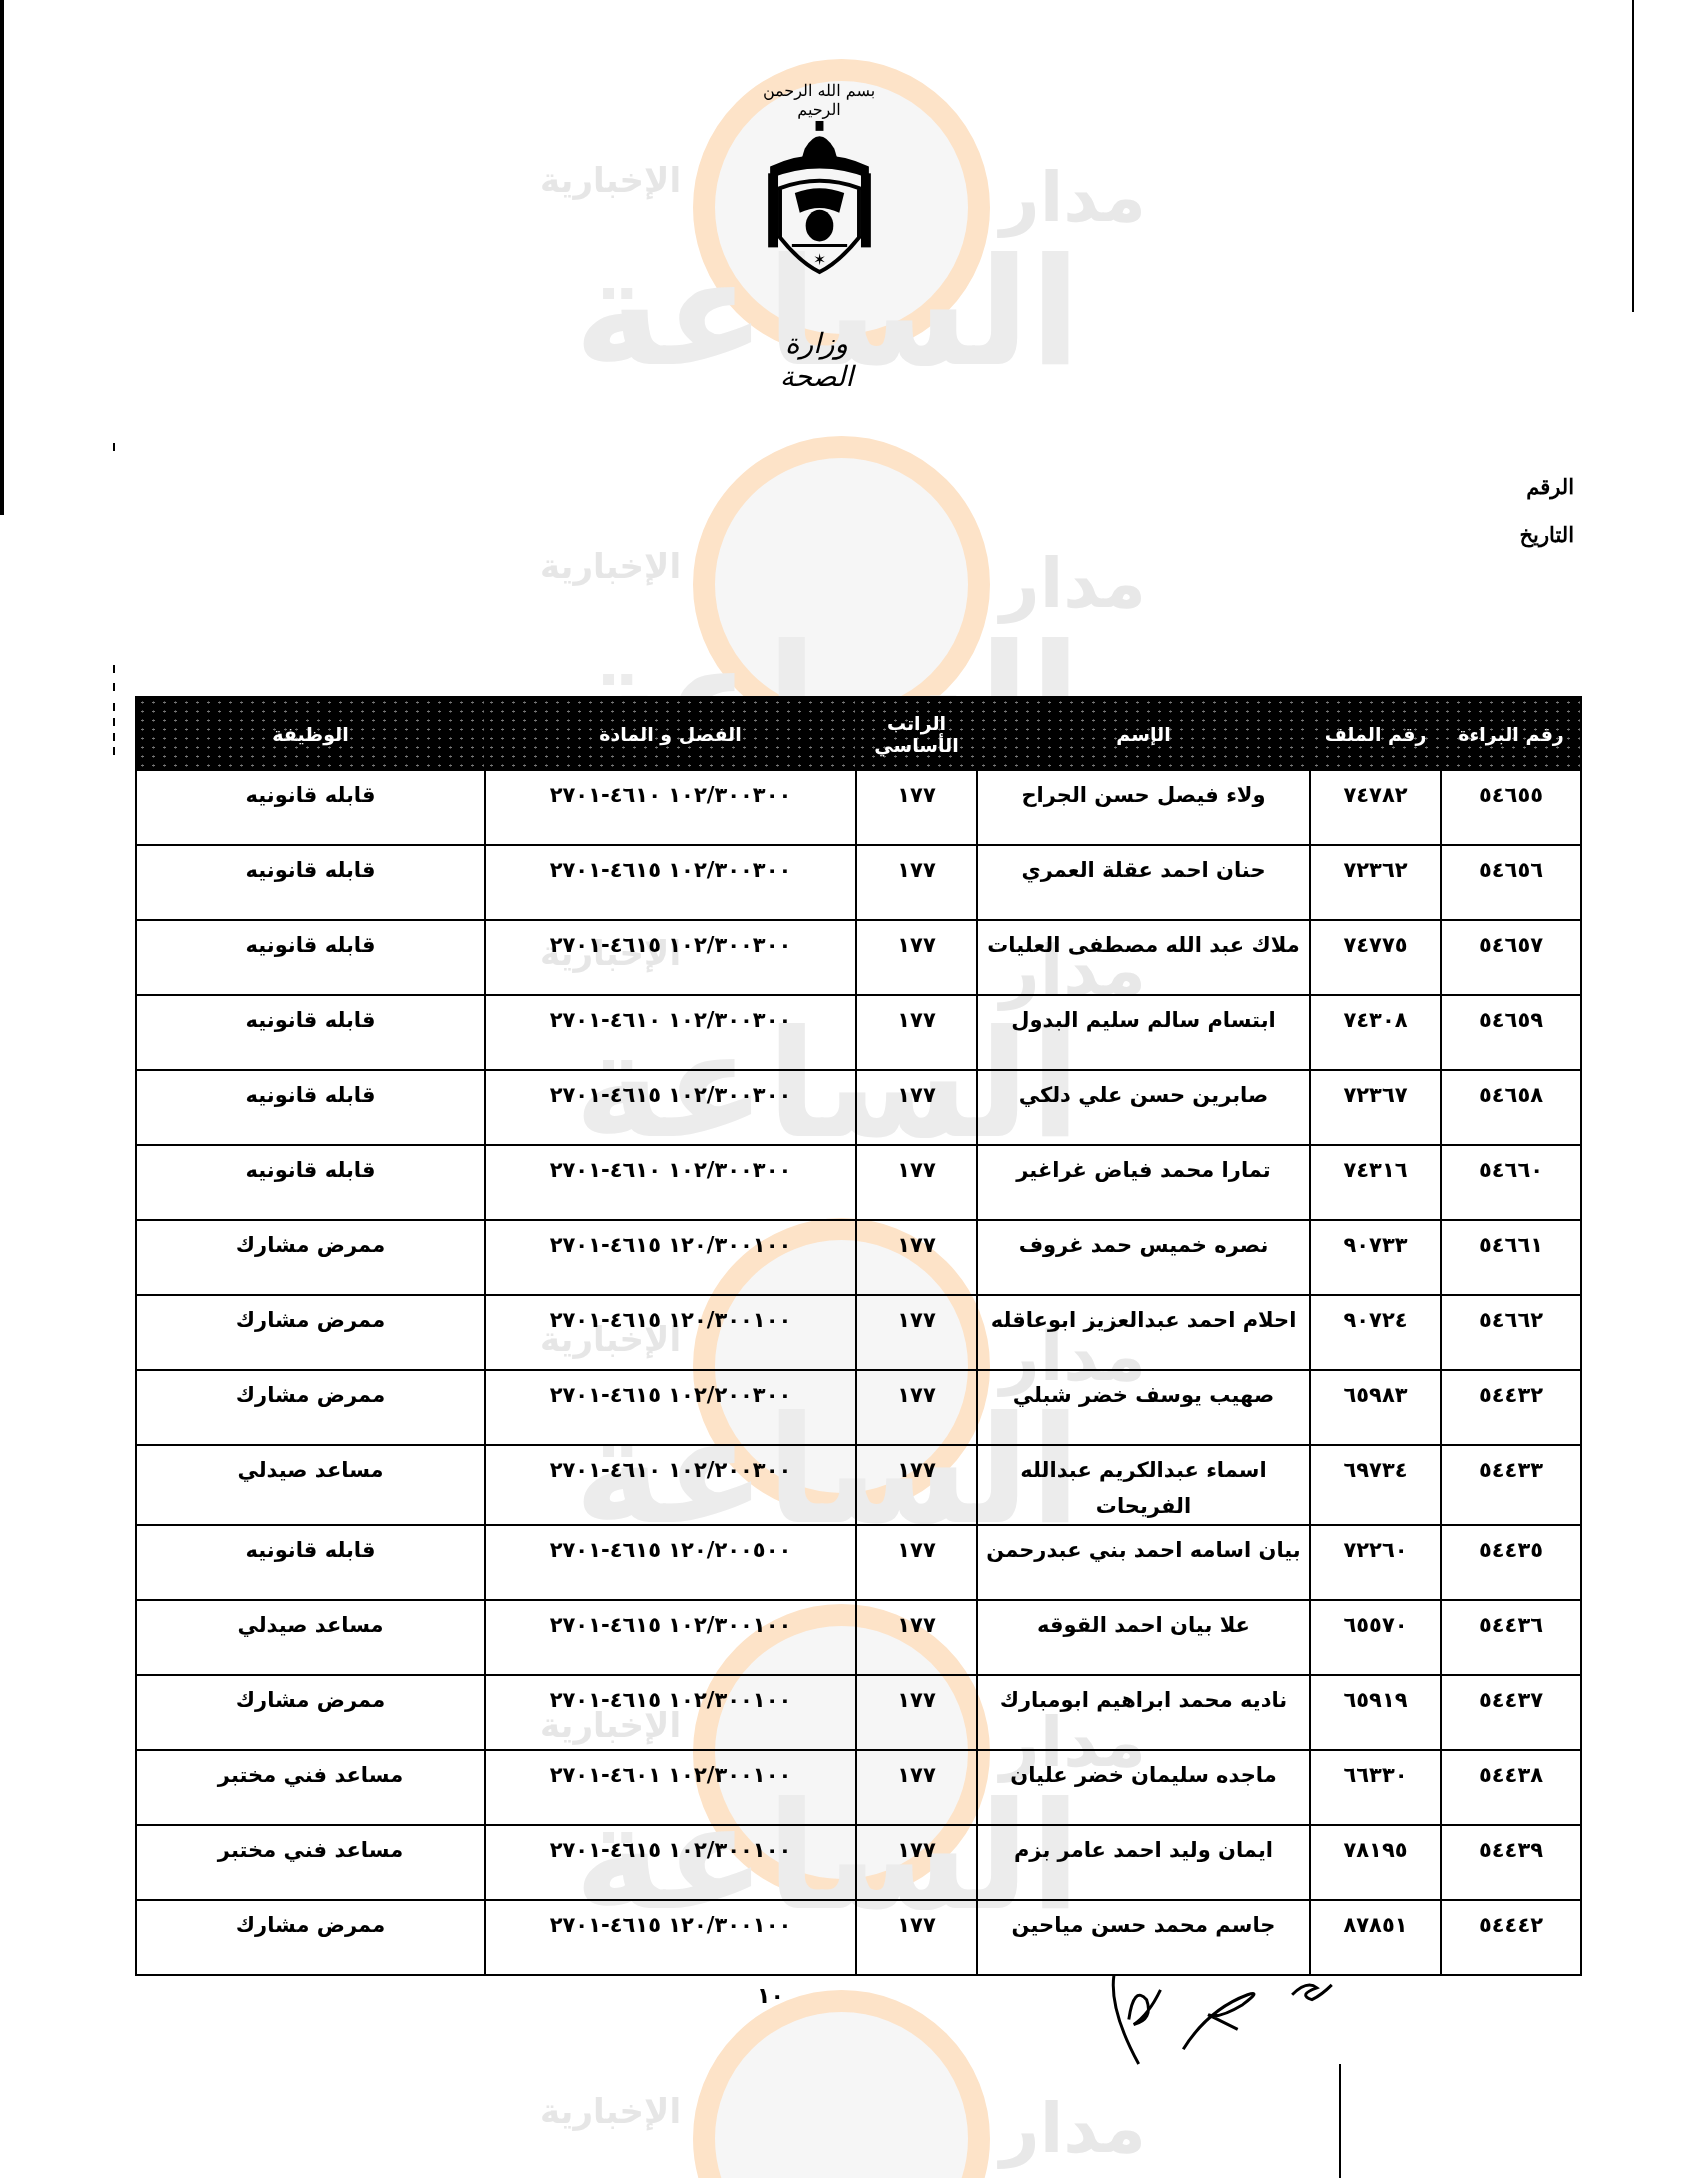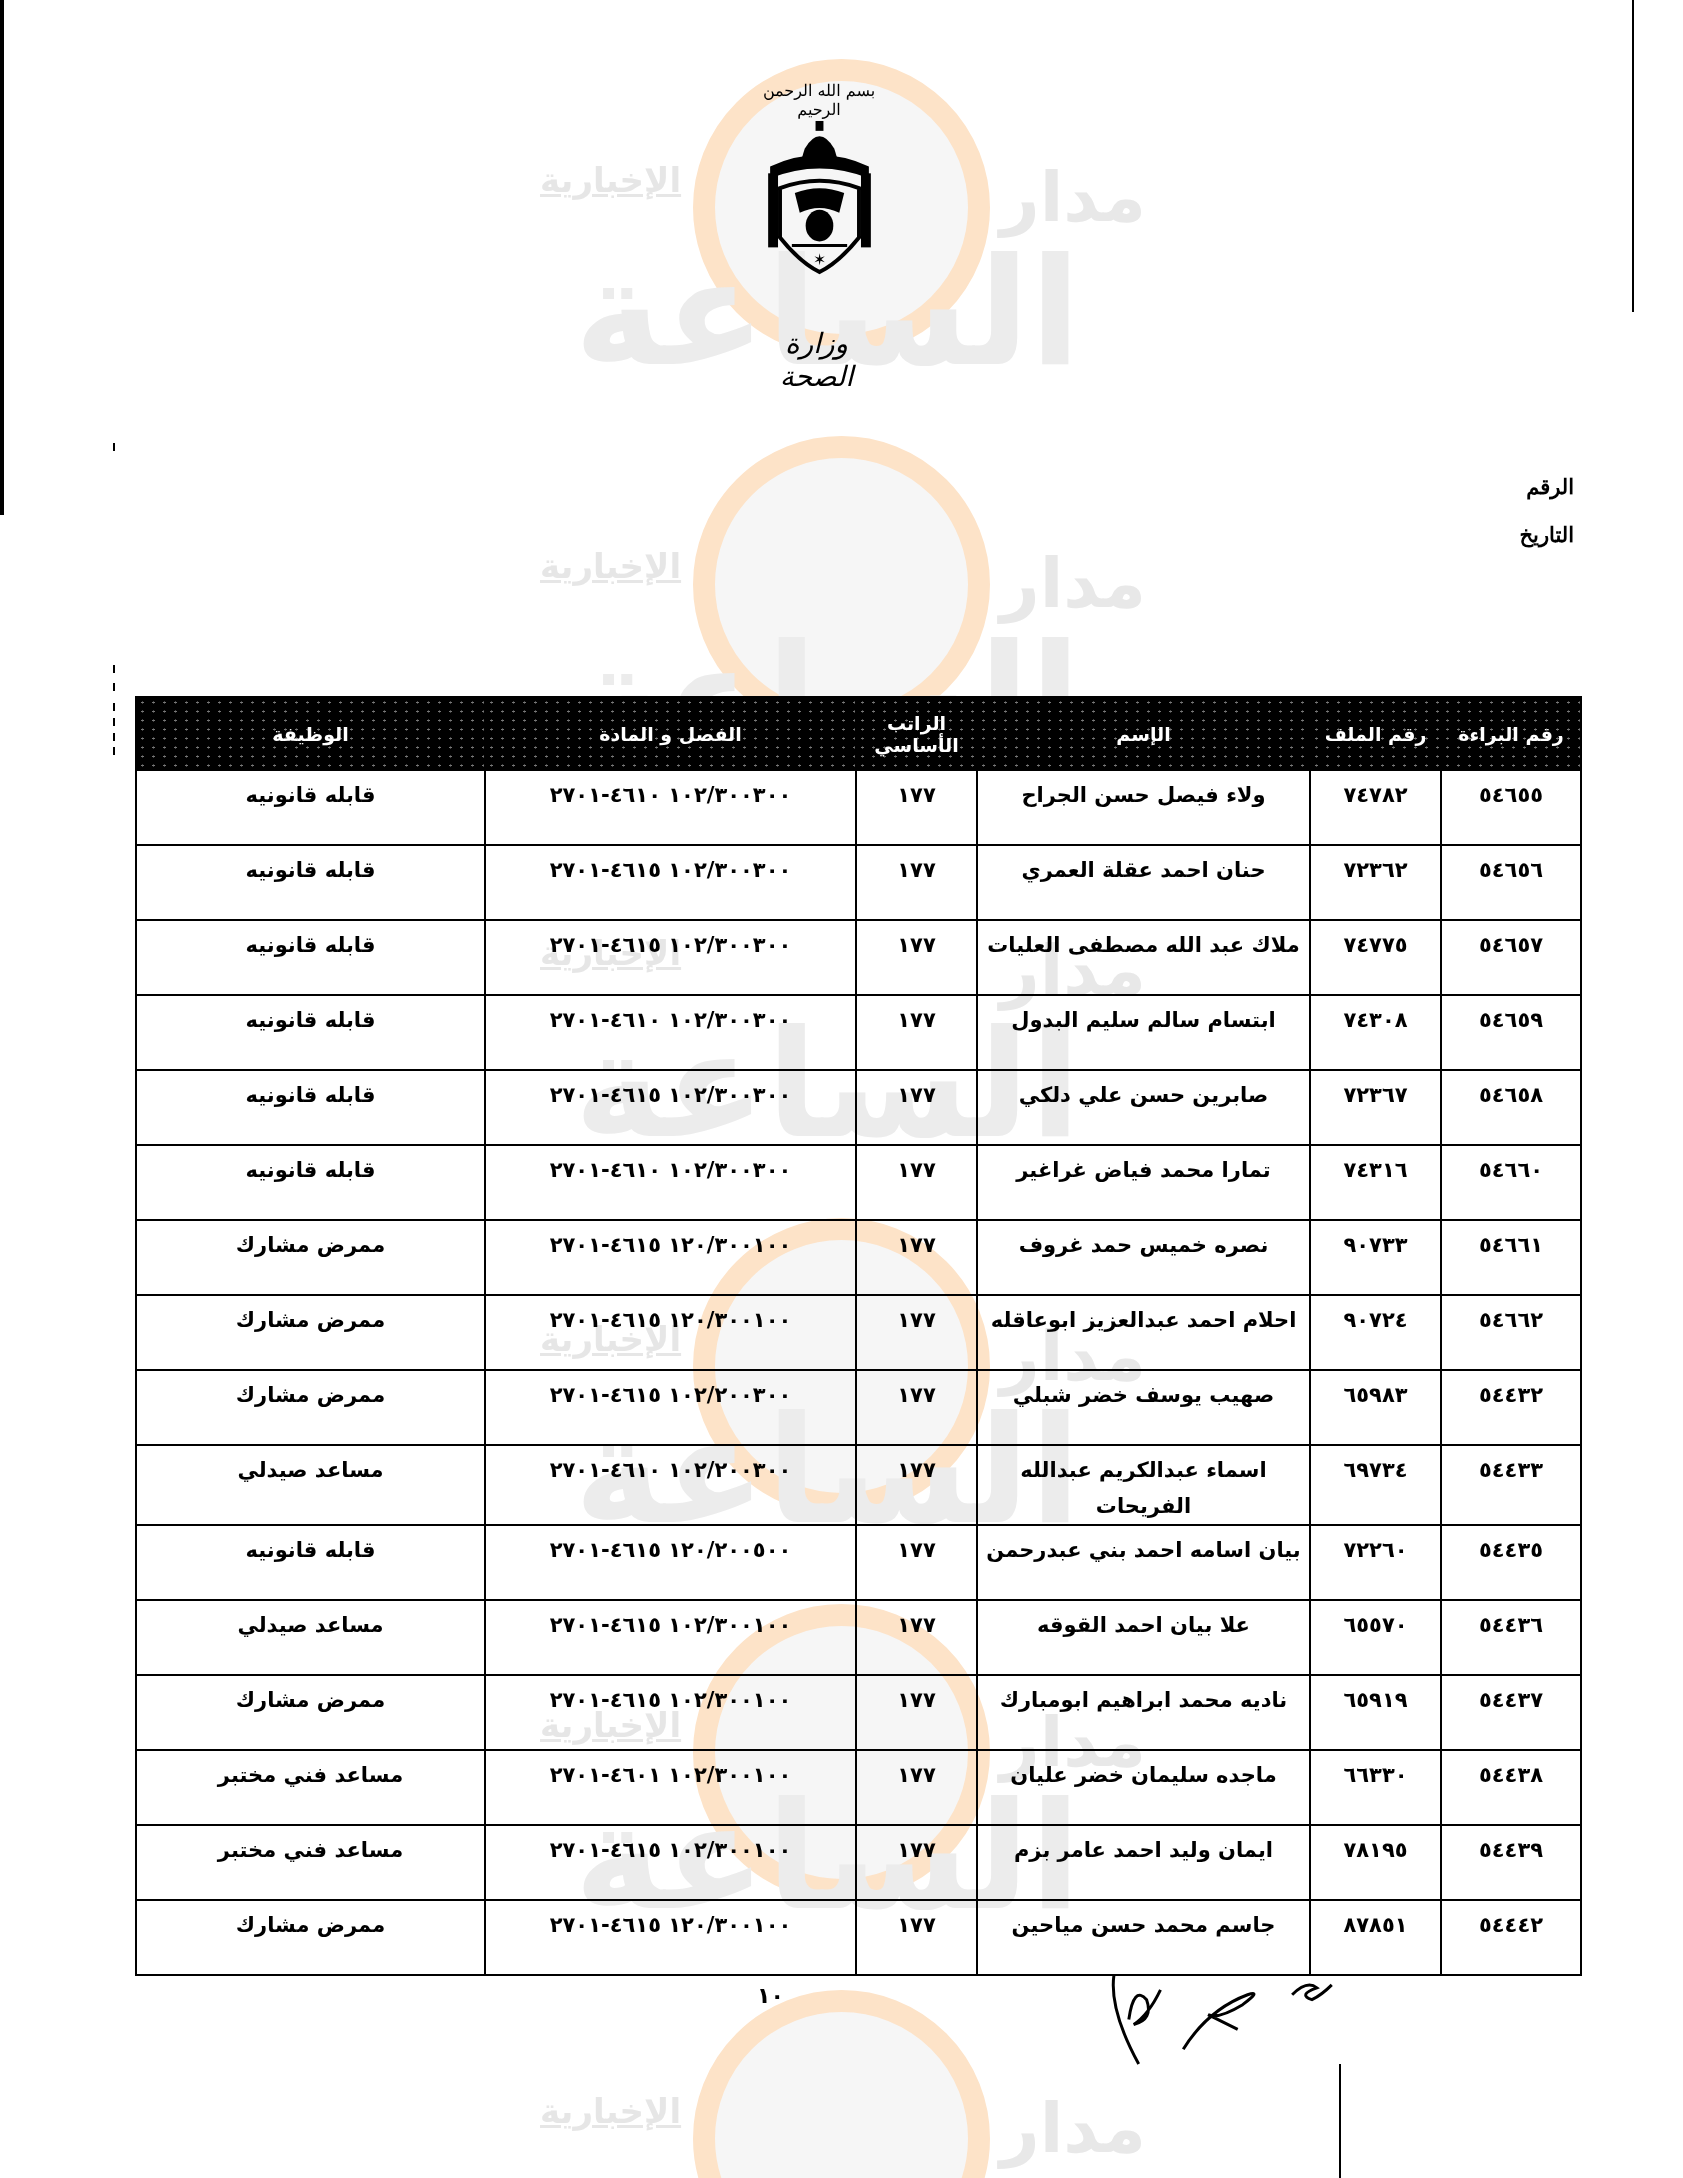--- a/index.html
+++ b/index.html
@@ -8,21 +8,21 @@
     font-family: "DejaVu Sans", sans-serif; color: #000;
   }
   
   .wm { position: absolute; pointer-events: none; }
   .wm-clock {
     width: 297px; height: 297px; border-radius: 50%;
     border: 22px solid #fde3c8; background: #f6f6f6; box-sizing: border-box;
   }
   .wm-text-big { font-family: "DejaVu Sans", sans-serif; font-weight: bold; color: #ececec; font-size: 149px; direction: rtl; line-height: 1; }
   .wm-text-mid { font-family: "DejaVu Sans", sans-serif; font-weight: bold; color: #e8e8e8; font-size: 69px; direction: rtl; line-height: 1; }
-  .wm-text-sm { font-family: "DejaVu Sans", sans-serif; font-weight: bold; color: #e6e6e6; font-size: 34px; direction: rtl; line-height: 1; text-decoration: underline; }
+  .wm-text-sm { font-family: "DejaVu Sans", sans-serif; font-weight: bold; color: #e6e6e6; font-size: 34px; direction: rtl; line-height: 1; }
 
   
   .edge-left { position: absolute; left: 0; top: 0; width: 4px; height: 515px; background: #000; }
   .edge-right { position: absolute; left: 1632px; top: 0; width: 2px; height: 312px; background: #000; }
   .edge-right2 { position: absolute; left: 1339px; top: 2064px; width: 2px; height: 114px; background: #000; }
   .tick { position: absolute; width: 2px; height: 8px; background: #000; }
 
   
   .bismillah { position: absolute; left: 752px; top: 81px; width: 134px; text-align: center; font-family: "DejaVu Serif", serif; font-size: 16px; direction: rtl; }
   .emblem { position: absolute; left: 760px; top: 119px; width: 119px; height: 158px; }

